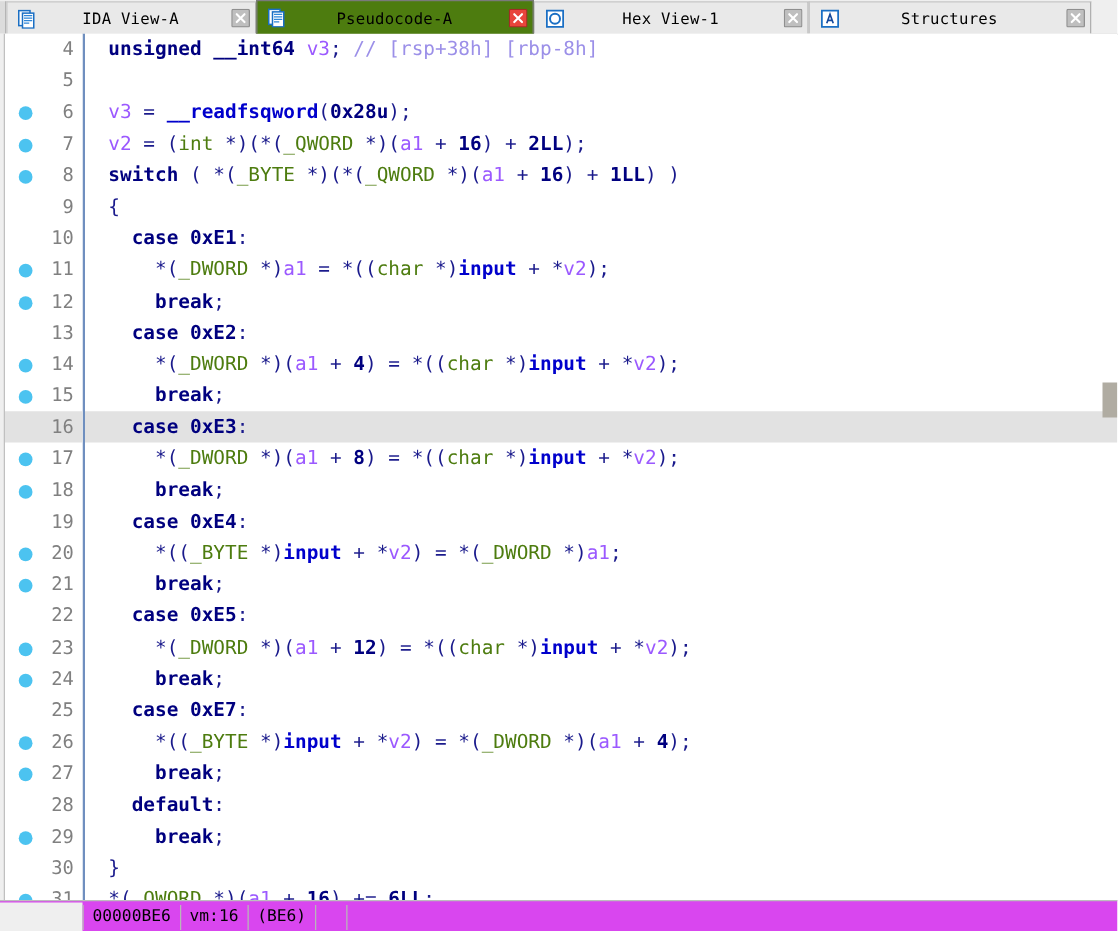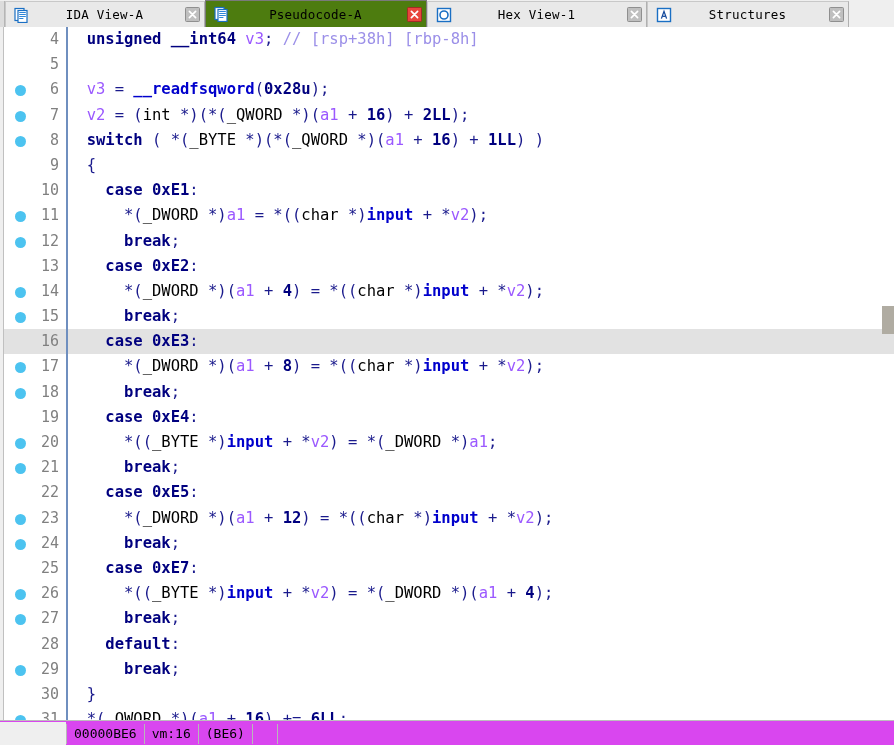--- a/index.html
+++ b/index.html
@@ -67,21 +67,21 @@
   .tab-close {
     width: 15px; height: 15px;
     flex: 0 0 15px;
     margin-left: 6px;
     position: relative;
   }
   
   .tab-w1 { width: 200px; }
   .tab-w2 { width: 222px; }
   .tab-w3 { width: 220px; }
-  .tab-w4 { width: 202px; gap: 22px; }
+  .tab-w4 { width: 226px; gap: 22px; }
 
   
   .codearea {
     position: absolute;
     left: 0; top: 27px;
     width: 894px; height: 693px;
     background: #ffffff;
     display: flex;
   }
   .left-edge {
@@ -129,21 +129,21 @@
     left: 11px;
     top: 8px;
     width: 11px; height: 11px;
     border-radius: 50%;
     background: #4cc3f0;
   }
   .code-lines .row { padding-left: 0; }
 
   
   .kw   { color: #00007f; font-weight: bold; }      
-  .typ  { color: #000000; text-align: center; }                          
+  .typ  { color: #4d7c0f; text-align: center; }                          
   .lvar { color: #9b59ff; }                          
   .gvar { color: #0000cc; font-weight: bold; }       
   .num  { color: #00007f; font-weight: bold; }       
   .punc { color: #1a1a8c; }                          
   .cmt  { color: #9b8fe8; }                          
   .plain{ color: #1a1a8c; }
 
   
   .scroll-marker {
     position: absolute;

